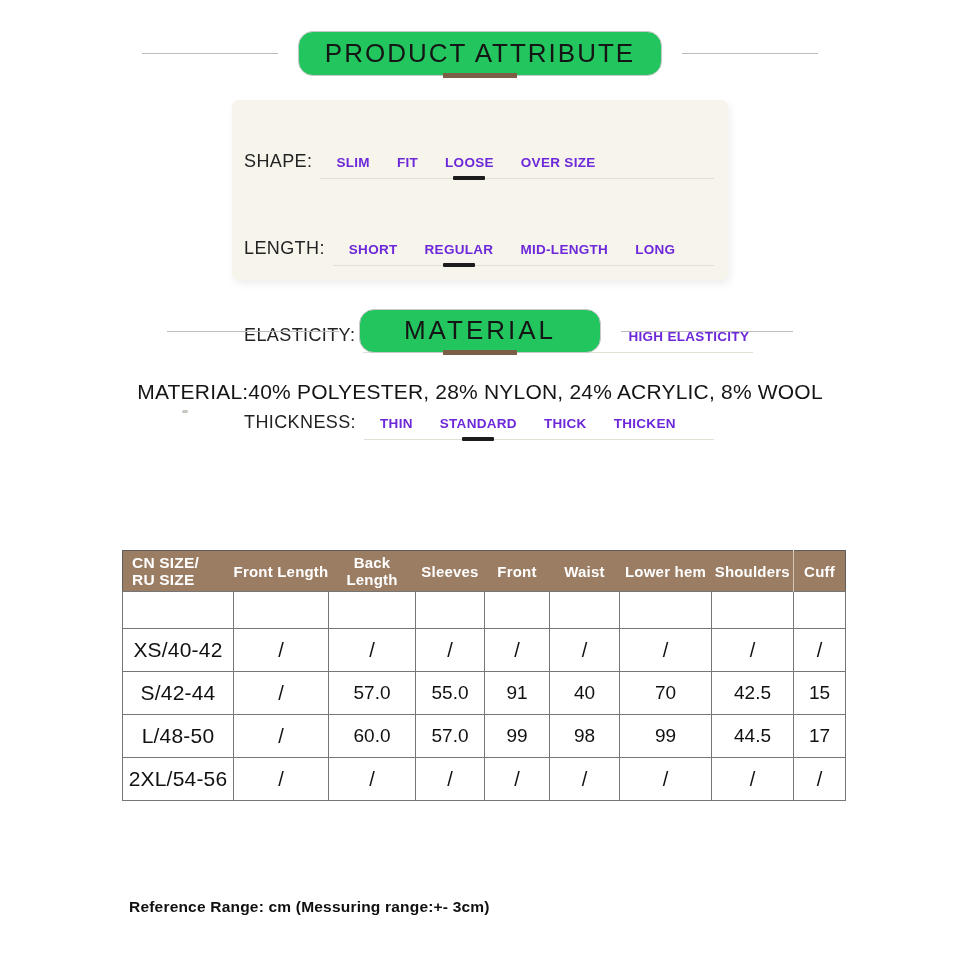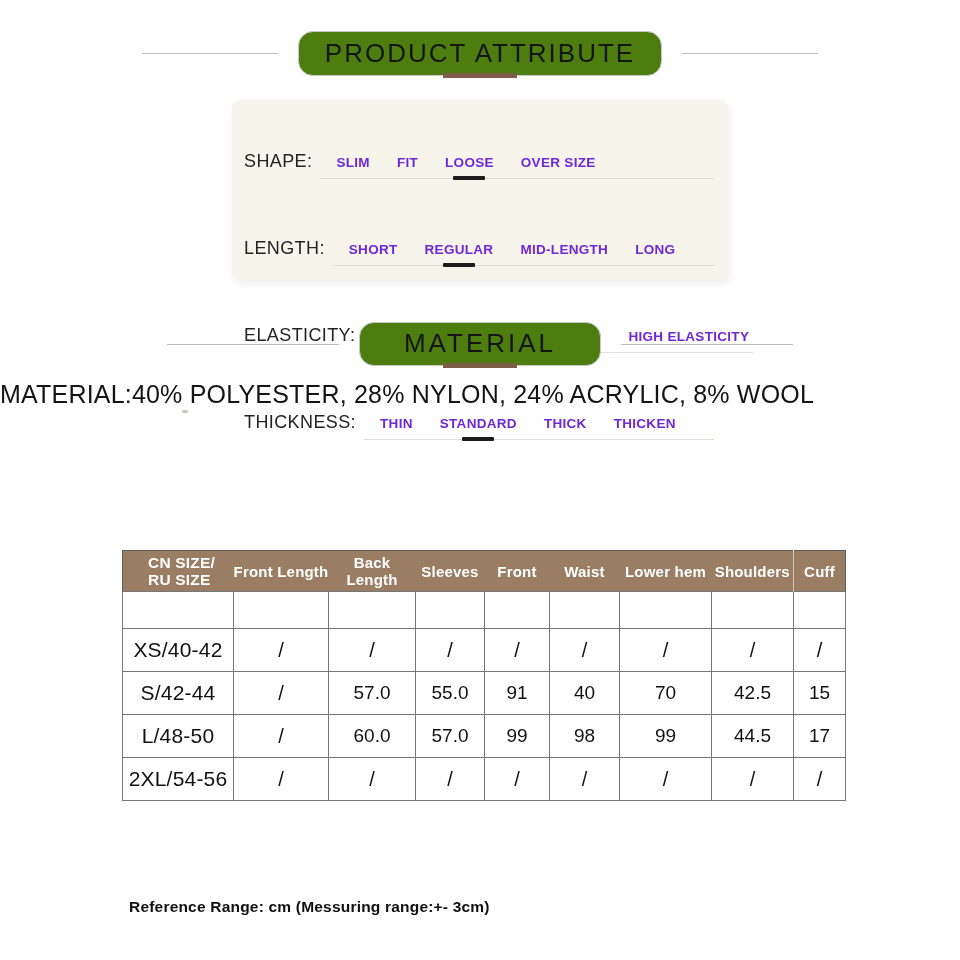--- a/index.html
+++ b/index.html
@@ -4,51 +4,51 @@
 <style>
   html,body{margin:0;padding:0;background:#fff;}
   .page{position:relative;width:960px;height:960px;margin:0 auto;background:#ffffff;
         font-family:"Liberation Sans", sans-serif;color:#161616;overflow:hidden;}
 
   
   .sec{position:absolute;left:0;width:100%;display:flex;justify-content:center;align-items:center;}
   .hline{height:1px;background:#bdbdbd;}
   .sec.s1 .hline{width:136px;}
   .sec.s2 .hline,.sec.s3 .hline{width:172px;}
-  .tbox{position:relative;margin:0 20px;background:#4d7c0f;border:1.5px solid #c8c8c8;border-radius:15px;}
+  .tbox{position:relative;margin:0 20px;background:#22c55e;border:1.5px solid #c8c8c8;border-radius:15px;}
   .tbox .ttl{display:block;font-size:26px;letter-spacing:2px;color:#151515;line-height:1;}
   .tbox.wide .ttl{padding:8px 26px 9px;}
   .tbox.narrow .ttl{padding:7px 44px 9px;letter-spacing:3px;}
   .tbox .bar{position:absolute;bottom:-3px;left:50%;transform:translateX(-50%);
              width:74px;height:5px;background:#7d5f47;}
 
   
   .attr-panel{position:absolute;top:100px;left:232px;width:496px;height:180px;
               background:#f7f4ec;border-radius:7px;box-shadow:2px 4px 8px rgba(0,0,0,.07);
               box-sizing:border-box;padding:7px 14px 0 12px;}
   .attr-row{display:flex;align-items:baseline;height:43px;margin-top:44px;}
   .attr-label{font-size:18px;color:#232323;letter-spacing:.4px;white-space:nowrap;flex:0 0 auto;}
   .attr-options{flex:1;display:flex;gap:27px;align-items:baseline;margin-left:8px;
                 padding:0 4px 8px 16px;border-bottom:1px solid #e2dfd6;}
   .attr-option{font-size:13.5px;font-weight:bold;color:#6d28d9;letter-spacing:.3px;
                white-space:nowrap;position:relative;}
   .attr-option.selected:after{content:'';position:absolute;left:50%;transform:translateX(-50%);
                bottom:-10px;width:32px;height:4px;background:#1c1c1c;border-radius:1px;}
 
   
-  .material-text{position:absolute;top:380px;left:0;width:100%;
-                 font-size:25px;letter-spacing:.2px;color:#141414;}
+  .material-text{position:absolute;top:380px;left:0;width:100%;text-align:center;
+                 font-size:21px;letter-spacing:.2px;color:#141414;}
   .tiny-dot{position:absolute;left:182px;top:410px;width:6px;height:3px;background:#c9c6c0;border-radius:2px;}
 
   
   table.size{position:absolute;top:550px;left:122px;width:723px;border-collapse:collapse;
              table-layout:fixed;border:1.5px solid #5d5d5d;}
   table.size th{background:#9b7d64;color:#fff;font-weight:bold;font-size:15px;
                 height:40px;padding:0;border:0;letter-spacing:.2px;}
-  table.size th.first{text-align:left;padding-left:25px;white-space:pre-line;line-height:1.1;font-size:15.5px;}
+  table.size th.first{text-align:left;padding-left:9px;white-space:pre-line;line-height:1.1;font-size:15.5px;}
   table.size th.last{border-left:1px solid rgba(255,255,255,.55);}
   table.size td{border:1px solid #767676;text-align:center;font-size:19px;color:#111;padding:0;}
   table.size tr.empty td{height:36px;}
   table.size tr.data td{height:42px;}
   table.size td.sizecol{font-size:21px;letter-spacing:.2px;}
   table.size td.slash{font-size:20px;}
 
   .note{position:absolute;top:898px;left:129px;font-size:15.5px;font-weight:bold;color:#101010;letter-spacing:.2px;}
 </style>
 </head>
@@ -97,21 +97,21 @@
         <span class="attr-label">THICKNESS:</span>
         <div class="attr-options">
           <span class="attr-option">THIN</span>
           <span class="attr-option selected">STANDARD</span>
           <span class="attr-option">THICK</span>
           <span class="attr-option">THICKEN</span>
         </div>
       </div>
     </div>
 
-  <div class="sec s2" style="top:322px;">
+  <div class="sec s2" style="top:309px;">
     <div class="hline"></div>
     <div class="tbox narrow">
       <span class="ttl">MATERIAL</span>
       <div class="bar"></div>
     </div>
     <div class="hline"></div>
   </div>
 
   <div class="material-text">MATERIAL:40% POLYESTER, 28% NYLON, 24% ACRYLIC, 8% WOOL</div>
   <div class="tiny-dot"></div>

